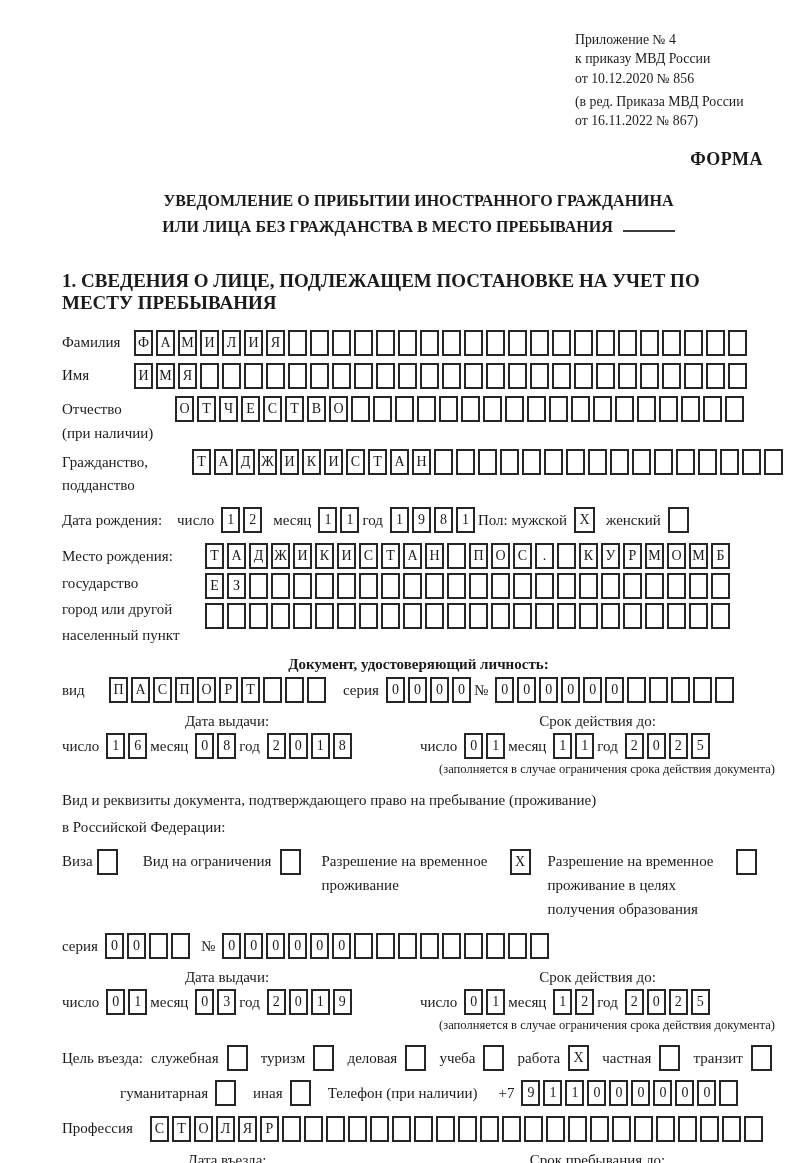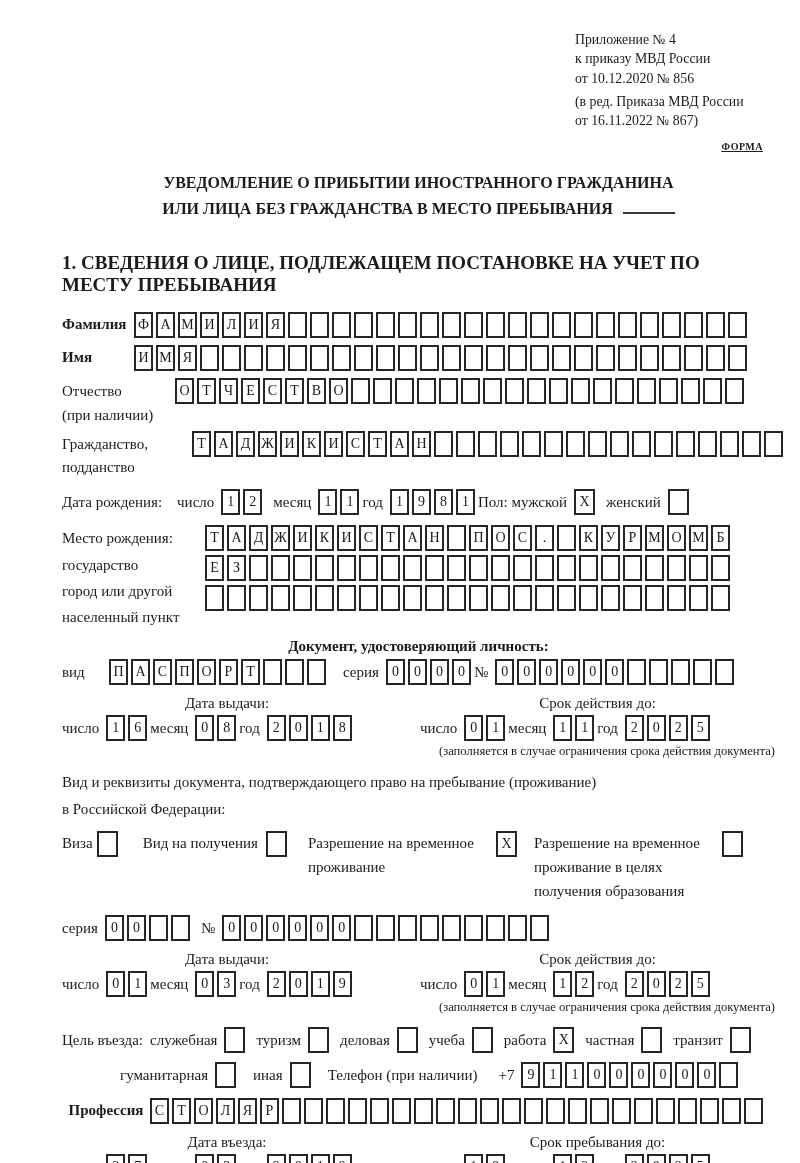--- a/index.html
+++ b/index.html
@@ -4,27 +4,27 @@
 <style>
   * { box-sizing: border-box; }
   html,body { margin:0; padding:0; background:#ffffff; }
   .page {
     width:800px; min-height:1163px; background:#ffffff; color:#1b1b1b;
     font-family:"Liberation Serif", serif; font-size:15px;
     padding:30px 25px 24px 62px; position:relative;
   }
   .hdr-block { margin-left:auto; width:200px; font-size:13.8px; line-height:1.4; }
   .hdr-block .gap { height:4px; }
-  .form-label { text-align:right; padding-right:12px; font-weight:bold; font-size:10px; margin-top:10px; letter-spacing:.5px;text-decoration:underline; }
+  .form-label { text-align:right; padding-right:12px; font-weight:bold; font-size:18px; margin-top:18px; letter-spacing:.5px; }
   .title { text-align:center; font-weight:bold; font-size:16px; margin-top:18px; line-height:1.65; }
   .title .uline { display:inline-block; width:52px; border-bottom:2px solid #3a3a3a; margin-left:10px; }
   .sec-heading { font-weight:bold; font-size:19px; margin-top:30px; }
 
   .row { display:flex; align-items:flex-start; margin-top:7px; }
-  .lbl { padding-top:4px; flex:none;font-weight:bold; }
+  .lbl { padding-top:4px; flex:none; }
   .lbl2 { flex:none; line-height:1.55; padding-top:2px; }
   .cells { display:flex; flex:none; }
   .cell, .chk {
     display:inline-flex; align-items:center; justify-content:center;
     width:19px; height:26px; border:2px solid #262626; margin-right:3px;
     font-size:14px; flex:none; background:#fff;
   }
   .chk { width:21px; }
   .inline { display:flex; align-items:center; flex-wrap:nowrap; }
   .inline .t { margin-right:7px; white-space:nowrap; }
@@ -429,21 +429,21 @@
     <div>Вид и реквизиты документа, подтверждающего право на пребывание (проживание)</div>
     <div>в Российской Федерации:</div>
   </div>
 
   <div class="chkrow">
     <div class="chkgrp">
       <span class="t" style="margin-right:4px;">Виза</span>
       <span class="chk"></span>
     </div>
     <div class="chkgrp" style="margin-left:22px;">
-      <span class="t">Вид на получения</span>
+      <span class="t">Вид на ограничения</span>
       <span class="chk"></span>
     </div>
     <div class="chkgrp" style="margin-left:18px;">
       <span class="tc">
         <span>Разрешение на временное</span><br>
         <span>проживание</span>
       </span>
       <span class="chk">X</span>
     </div>
     <div class="chkgrp" style="margin-left:14px;">
@@ -528,21 +528,21 @@
             <span class="cell">2</span>
             <span class="cell">0</span>
             <span class="cell">2</span>
             <span class="cell">5</span>
           </span>
       </div>
       <div class="note">(заполняется в случае ограничения срока действия документа)</div>
     </div>
   </div>
 
-  <div class="row inline" style="margin-top:12px;">
+  <div class="row inline" style="margin-top:12px;justify-content:space-between;">
     <span class="t">Цель въезда:</span>
     <span class="t">служебная</span>
     <span class="chk"></span>
     <span class="gap8"></span>
     <span class="t">туризм</span>
     <span class="chk"></span>
     <span class="gap8"></span>
     <span class="t">деловая</span>
     <span class="chk"></span>
     <span class="gap8"></span>
@@ -576,21 +576,21 @@
         <span class="cell">0</span>
         <span class="cell">0</span>
         <span class="cell">0</span>
         <span class="cell">0</span>
         <span class="cell">0</span>
         <span class="cell">0</span>
         <span class="cell"></span>
       </span>
   </div>
 
-  <div class="row" style="margin-top:10px;text-align:center;">
+  <div class="row" style="margin-top:10px;">
     <div class="lbl" style="width:88px;">Профессия</div>
     <div class="cells">
         <span class="cell">С</span>
         <span class="cell">Т</span>
         <span class="cell">О</span>
         <span class="cell">Л</span>
         <span class="cell">Я</span>
         <span class="cell">Р</span>
         <span class="cell"></span>
         <span class="cell"></span>

